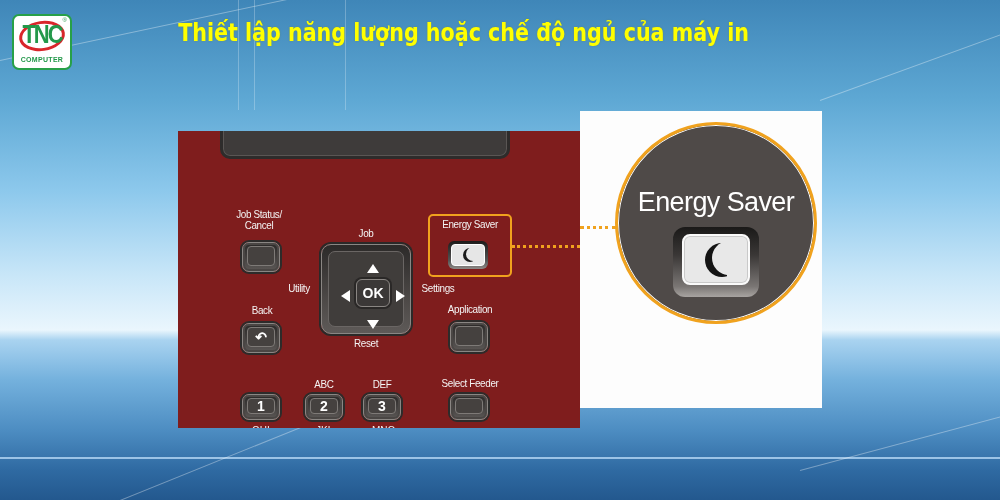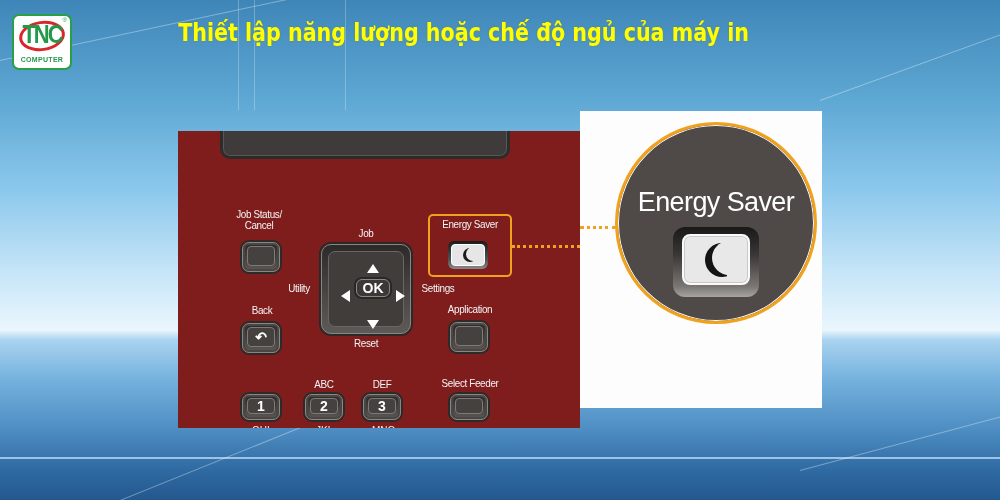--- a/index.html
+++ b/index.html
@@ -73,21 +73,21 @@
   .dpad {
     position:absolute; left:143px; top:113px; width:90px; height:90px;
     border-radius:10px; background:linear-gradient(180deg,#2c2a29,#4c4846 60%,#5e5a58);
     border:1px solid #8a8683; box-shadow:0 0 0 2px #2b2928;
   }
   .dpad-inner {
     position:absolute; left:6px; top:6px; right:6px; bottom:6px; border-radius:7px;
     border:1px solid #6a6664; background:#403d3b;
   }
   .ok-btn {
-    position:absolute; left:27px; top:27px; width:34px; height:18px; border-radius:6px;
+    position:absolute; left:27px; top:27px; width:34px; height:28px; border-radius:6px;
     background:#3b3837; border:1px solid #8a8683; box-shadow:0 0 0 2px #2a2827;
     color:#fff; font-weight:bold; font-size:14px; display:flex; align-items:center; justify-content:center;
   }
   .arrow { position:absolute; width:0; height:0; }
   .arrow.up { left:38px; top:12px; border-left:6px solid transparent; border-right:6px solid transparent; border-bottom:9px solid #fff; }
   .arrow.down { left:38px; top:68px; border-left:6px solid transparent; border-right:6px solid transparent; border-top:9px solid #fff; }
   .arrow.left { left:12px; top:38px; border-top:6px solid transparent; border-bottom:6px solid transparent; border-right:9px solid #fff; }
   .arrow.right { left:67px; top:38px; border-top:6px solid transparent; border-bottom:6px solid transparent; border-left:9px solid #fff; }
 
   .es-highlight {

